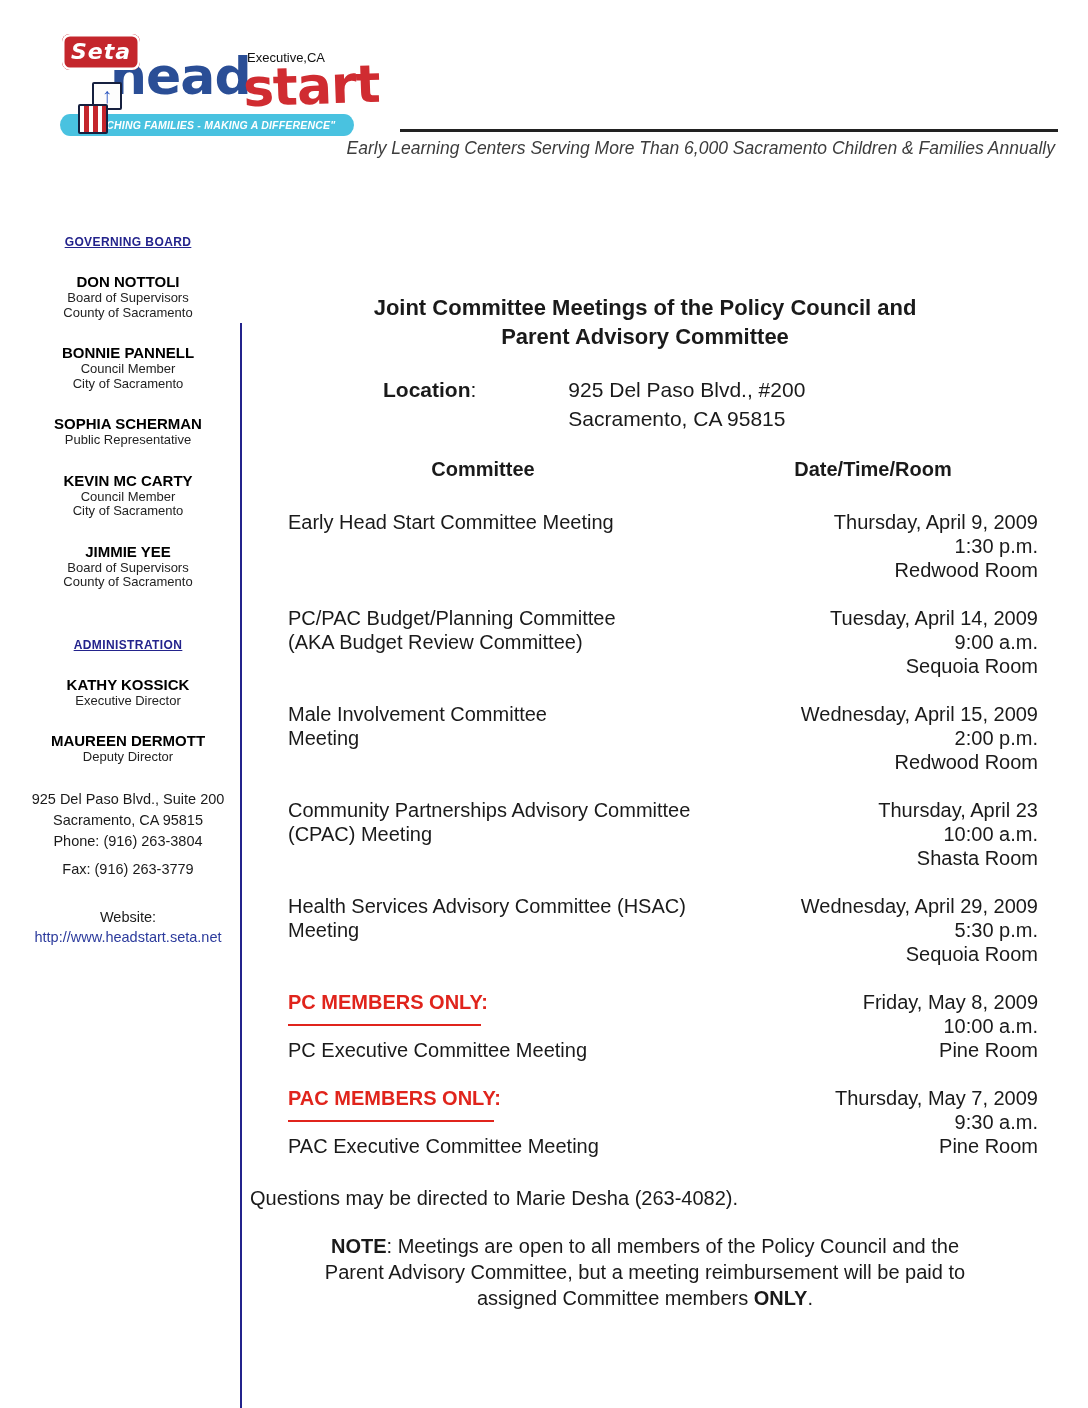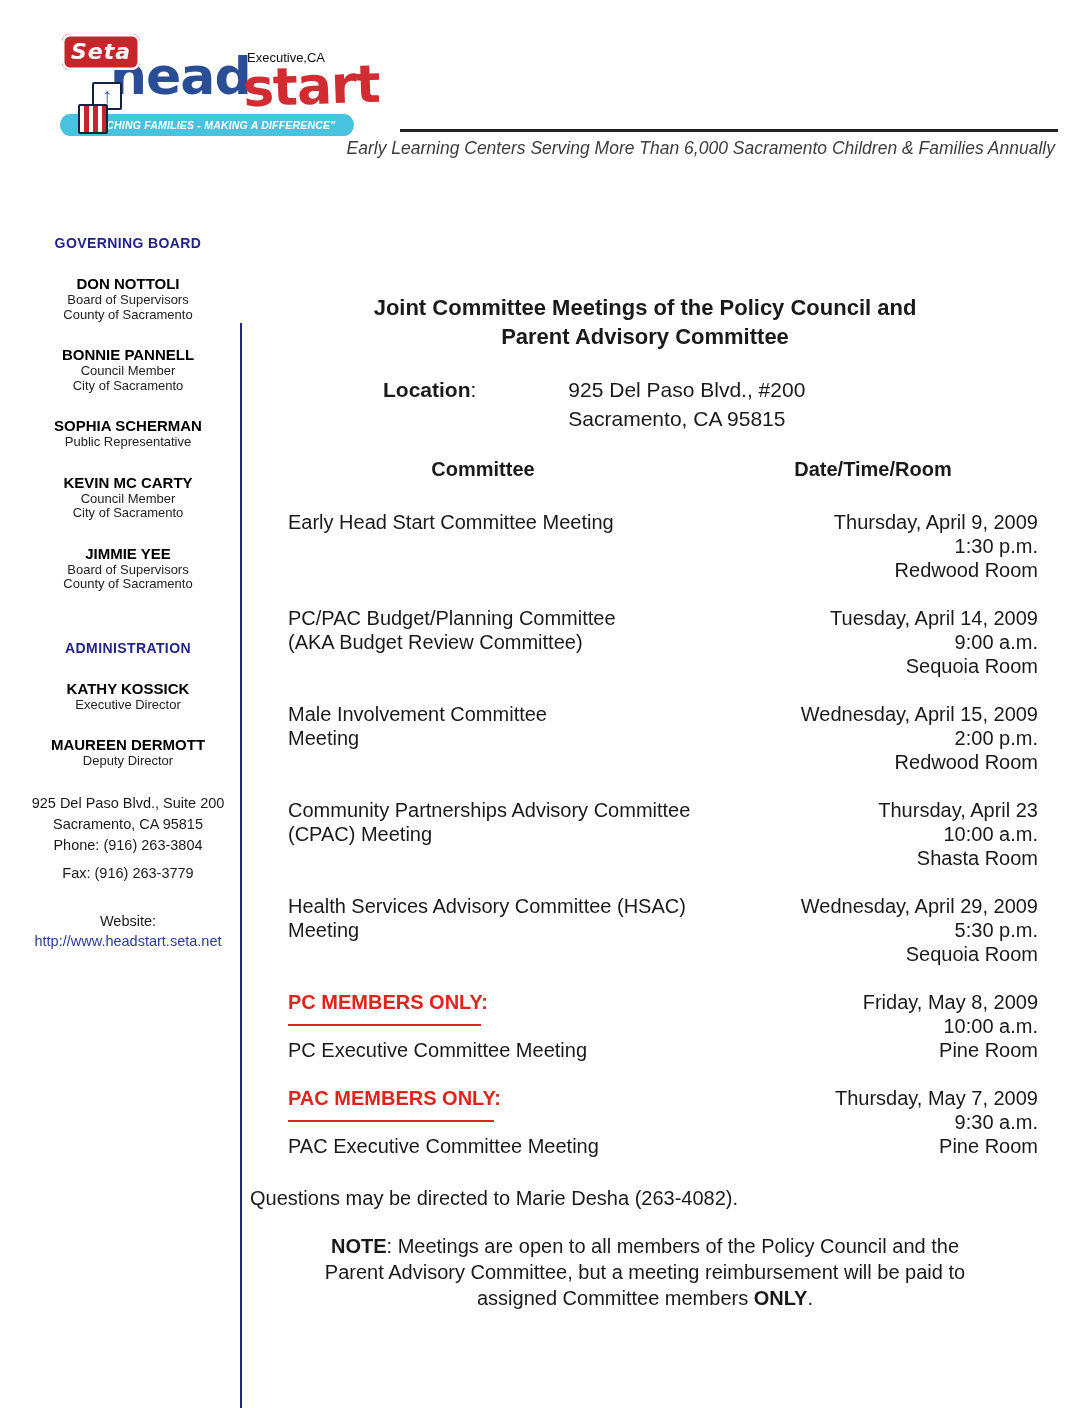--- a/index.html
+++ b/index.html
@@ -29,21 +29,21 @@
   .start-text{position:absolute;left:203px;top:26px;font-family:"DejaVu Sans",sans-serif;font-weight:bold;
       font-size:52px;letter-spacing:-1px;color:#d02c31;transform:rotate(-2deg);z-index:3;}
   .banner{position:absolute;left:20px;top:84px;width:294px;height:22px;background:var(--banner-cyan);
       border-radius:11px/12px;color:#fff;font-weight:bold;font-style:italic;font-size:10.5px;
       text-align:center;line-height:22px;letter-spacing:.2px;z-index:2;}
   .hrule{position:absolute;left:400px;top:129px;width:658px;height:3px;background:var(--rule);}
   .tagline{position:absolute;top:138px;right:33px;font-style:italic;font-size:17.5px;color:#3d3d3d;}
 
   
   .sidebar{position:absolute;left:20px;top:235px;width:216px;text-align:center;}
-  .side-heading{font-size:14px;font-weight:bold;color:var(--navy);
+  .side-heading{font-size:12px;font-weight:bold;color:var(--navy);text-decoration:underline;
       letter-spacing:.4px;margin-bottom:24px;}
   .side-heading.admin{margin-top:48px;}
   .member{margin-bottom:24px;}
   .member-name{font-size:15px;font-weight:bold;line-height:18px;color:#000;}
   .member-role{font-size:13px;line-height:14.5px;color:#222;}
   .side-address{margin-top:20px;font-size:14.5px;line-height:21px;}
   .side-phone{margin-top:0;font-size:14.5px;line-height:20px;}
   .side-fax{margin-top:8px;font-size:14.5px;line-height:20px;}
   .side-web{margin-top:28px;font-size:14.5px;line-height:20px;}
   .side-web a{color:var(--link-blue);text-decoration:none;}

